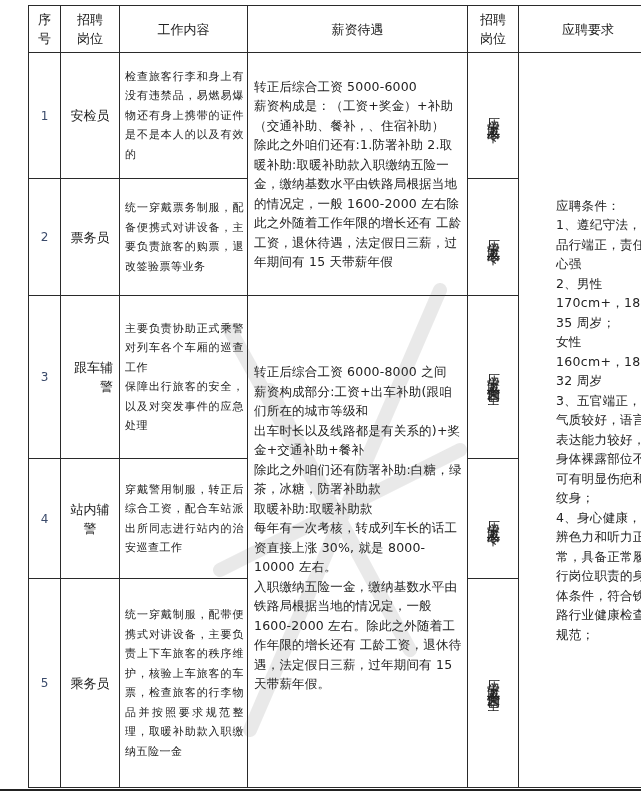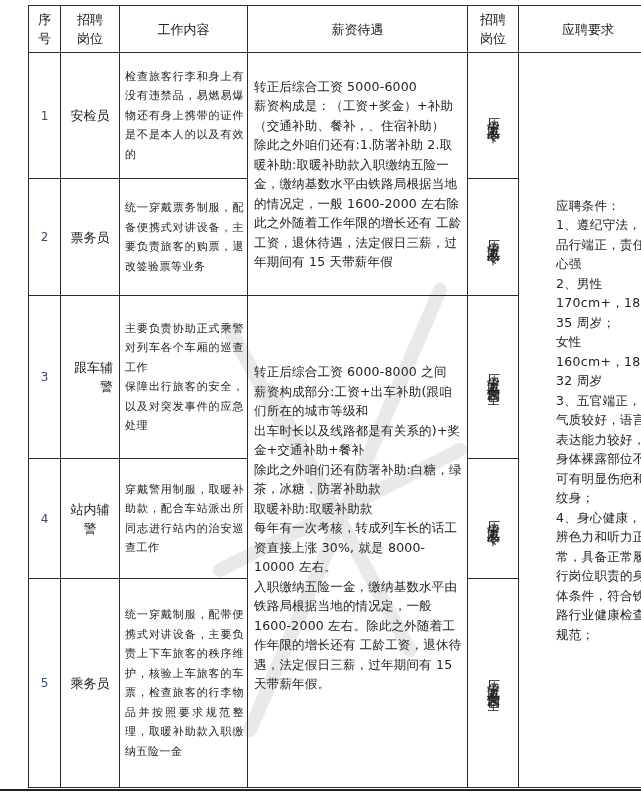--- a/index.html
+++ b/index.html
@@ -93,21 +93,21 @@
       <span class="line">入职缴纳五险一金，缴纳基数水平由铁路局根据当地的情况定，一般 1600-2000 左右。除此之外随着工作年限的增长还有 工龄工资，退休待遇，法定假日三薪，过年期间有 15 天带薪年假。</span>
     </td>
     <td class="edu">
       <span class="vtext">全日制大专及以上学历</span>
     </td>
   </tr>
 
   <tr style="height:120px">
     <td class="num">4</td>
     <td class="pos" style="padding:0 6px;">站内辅警</td>
-    <td class="duty">穿戴警用制服，取暖补助款，配合车站派出所同志进行站内的治安巡查工作</td>
+    <td class="duty">穿戴警用制服，转正后综合工资，配合车站派出所同志进行站内的治安巡查工作</td>
     <td class="edu">
       <span class="vtext">中专及以上学历</span>
     </td>
   </tr>
 
   <tr style="height:209px">
     <td class="num">5</td>
     <td class="pos">乘务员</td>
     <td class="duty">统一穿戴制服，配带便携式对讲设备，主要负责上下车旅客的秩序维护，核验上车旅客的车票，检查旅客的行李物品并按照要求规范整理，取暖补助款入职缴纳五险一金</td>
     <td class="edu">

